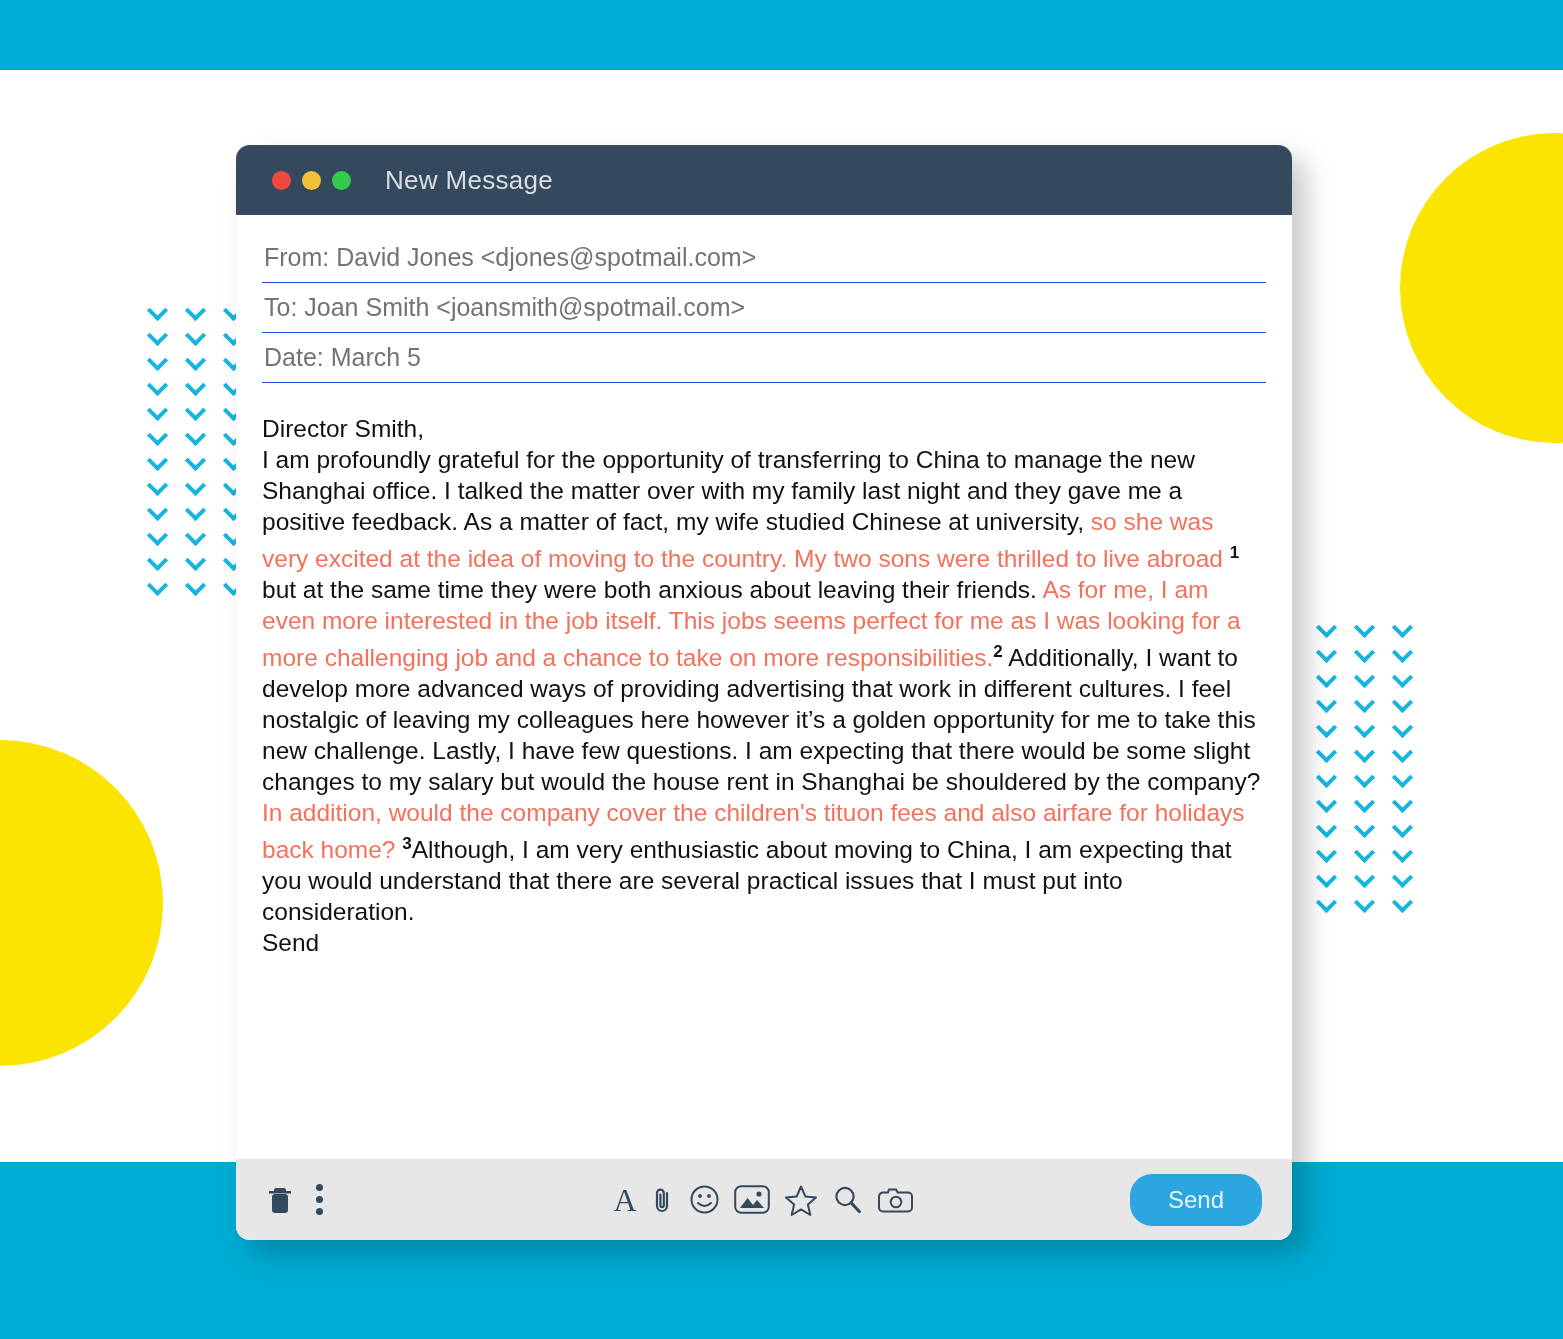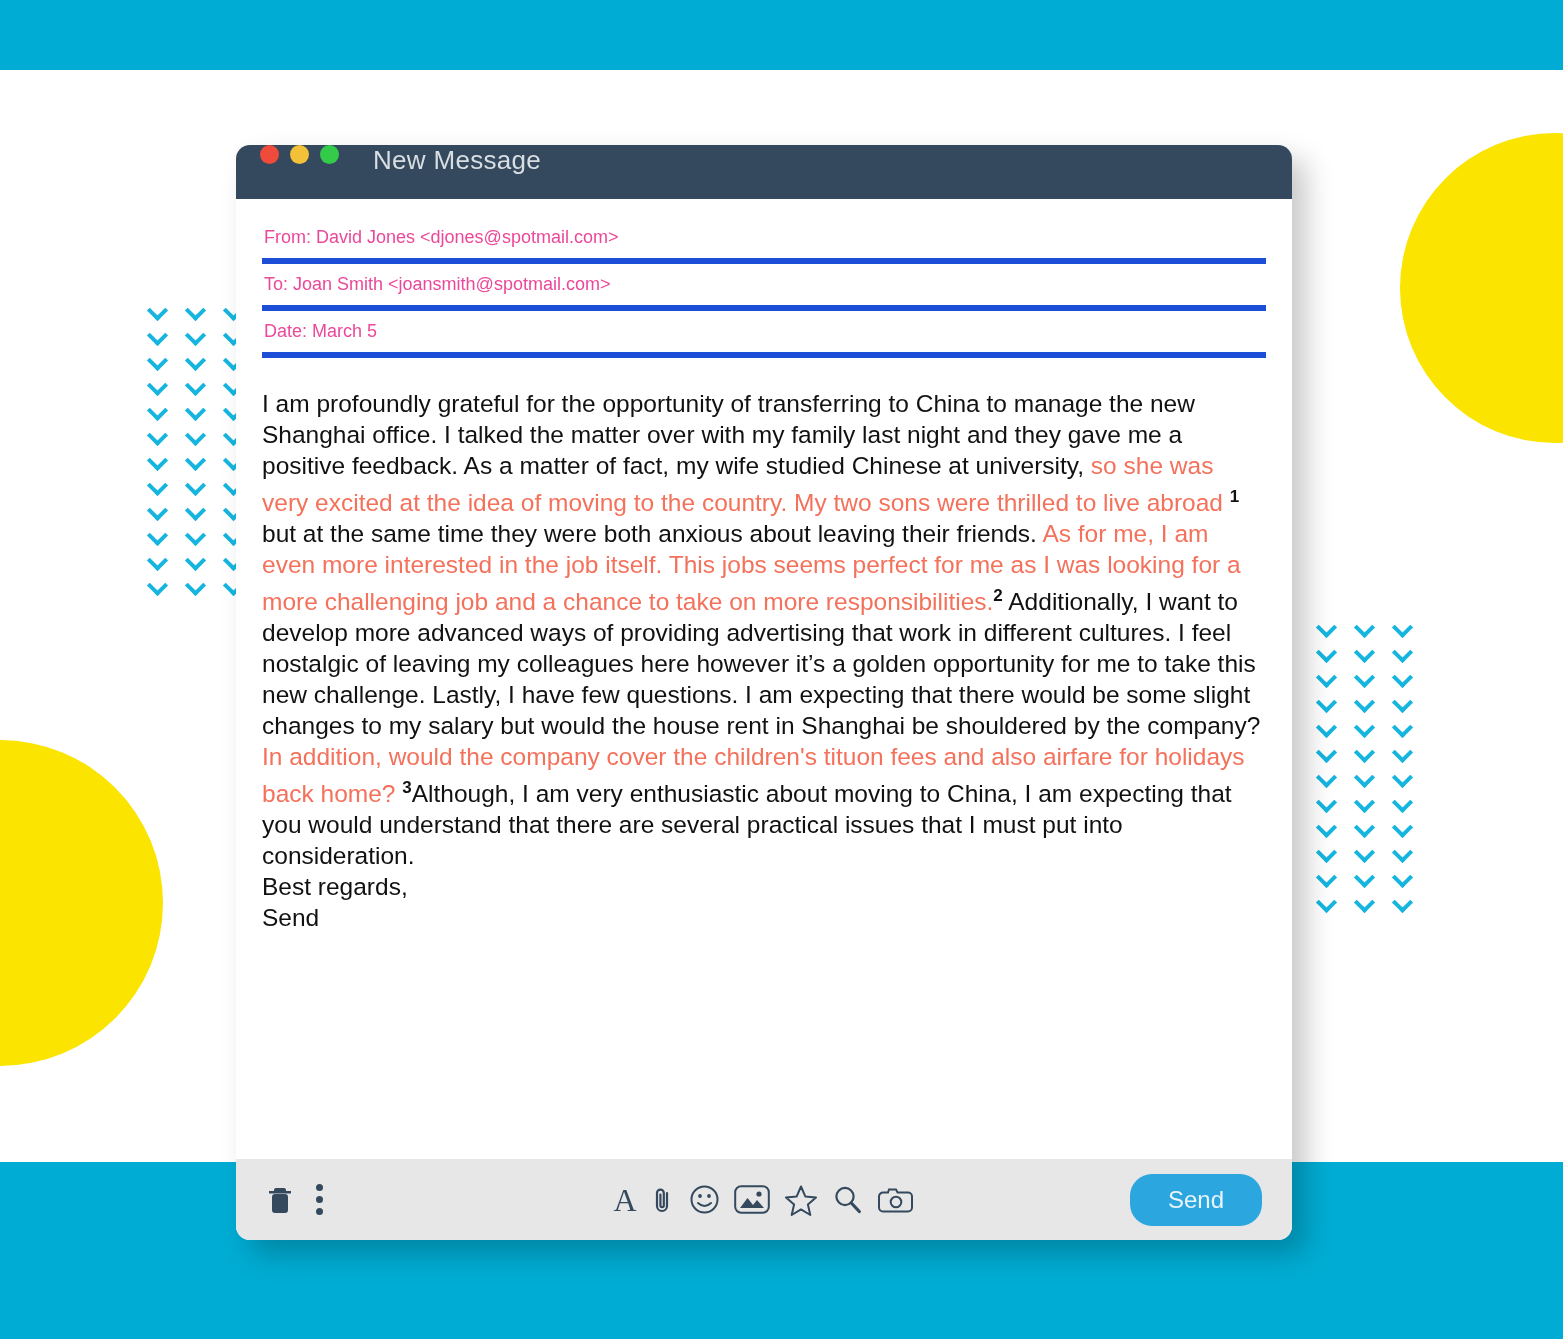--- a/index.html
+++ b/index.html
@@ -70,26 +70,26 @@
   
   .window {
     position: absolute;
     left: 236px; top: 145px;
     width: 1056px; height: 1095px;
     border-radius: 14px;
     background: #ffffff;
     box-shadow: 14px 14px 28px rgba(0,0,0,0.22);
   }
   .titlebar {
-    height: 54px;
+    height: 70px;
     background: #35495E;
     border-radius: 14px 14px 0 0;
     display: flex;
-    align-items: flex-start;
-    padding-left: 24px;
+    align-items: center;
+    padding-left: 36px;
   }
   .dots { display: flex; gap: 11px; }
   .dot { width: 19px; height: 19px; border-radius: 50%; }
   .dot-red { background: #EE4B3C; }
   .dot-yellow { background: #F2C039; }
   .dot-green { background: #34CB4B; }
   .win-title {
     margin-left: 34px;
     color: #D9DEE3;
     font-size: 26px;
@@ -98,24 +98,24 @@
 
   .body-area {
     background: #ffffff;
     height: 960px;
     padding: 0 26px;
     overflow: hidden;
   }
 
   .fields { padding-top: 18px; }
   .field {
-    font-size: 18px;
-    color: #ec4899;
+    font-size: 25px;
+    color: #737373;
     padding: 10px 2px 10px 2px;
-    border-bottom: 6px solid #1d4ed8;
+    border-bottom: 1px solid #1d4ed8;
     white-space: nowrap;
   }
   .field:first-child { border-top: none; }
 
   .mail-body {
     margin-top: 30px;
     font-size: 24.5px;
     line-height: 31px;
     color: #111111;
     text-align: left;
@@ -275,22 +275,22 @@
 
     <div class="body-area">
 
       <div class="fields">
         <div class="field">From: David Jones &lt;djones@spotmail.com&gt;</div>
         <div class="field">To: Joan Smith &lt;joansmith@spotmail.com&gt;</div>
         <div class="field">Date: March 5</div>
       </div>
 
       <div class="mail-body">
+        <p>Director Smith,</p>
         <p id="body-paragraph"><span>I am profoundly grateful for the opportunity of transferring to China to manage the new Shanghai office. I talked the matter over with my family last night and they gave me a positive feedback. As a matter of fact, my wife studied Chinese at university, </span><span class="hl">so she was very excited at the idea of moving to the country. My two sons were thrilled to live abroad </span><span class="fn">1</span><span> but at the same time they were both anxious about leaving their friends. </span><span class="hl">As for me, I am even more interested in the job itself. This jobs seems perfect for me as I was looking for a more challenging job and a chance to take on more responsibilities.</span><span class="fn">2</span><span> Additionally, I want to develop more advanced ways of providing advertising that work in different cultures. I feel nostalgic of leaving my colleagues here however it’s a golden opportunity for me to take this new challenge. Lastly, I have few questions. I am expecting that there would be some slight changes to my salary but would the house rent in Shanghai be shouldered by the company? </span><span class="hl">In addition, would the company cover the children's tituon fees and also airfare for holidays back home? </span><span class="fn">3</span><span>Although, I am very enthusiastic about moving to China, I am expecting that you would understand that there are several practical issues that I must put into consideration.</span></p>
-        <p class="sig">Best regards,</p>
         <p>Send</p>
       </div>
 
     </div>
 
     <div class="footer">
 
       <div class="footer-left">
         <span>
           <svg class="ico" width="28" height="32" viewBox="0 0 28 32" aria-hidden="true">

